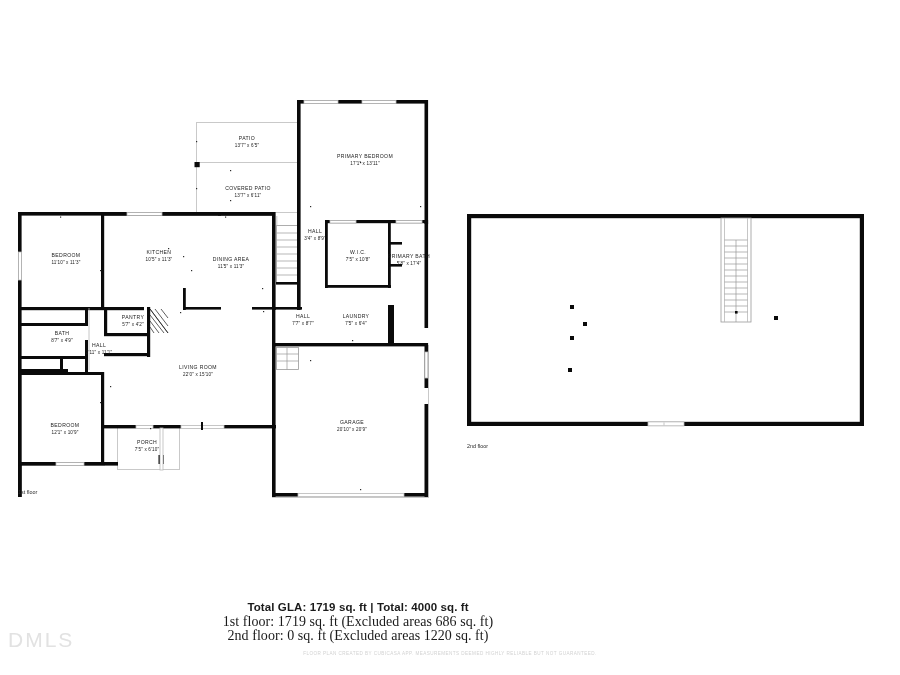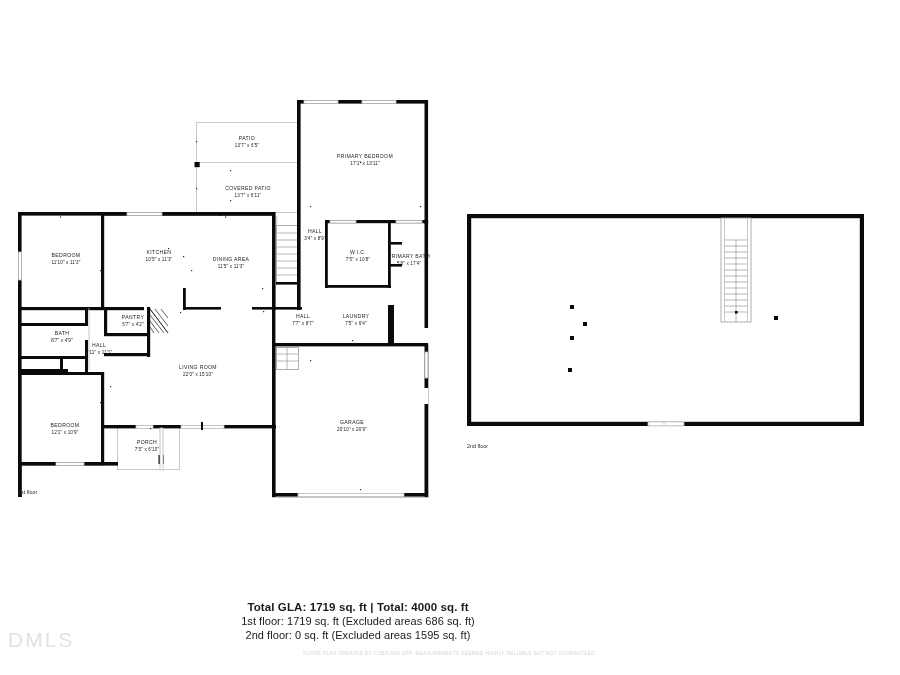--- a/index.html
+++ b/index.html
@@ -66,23 +66,24 @@
     text-align: center;
     color: #1a1a1a;
   }
   #summary .line-total {
     font-size: 11.5px;
     font-weight: bold;
     line-height: 15px;
     letter-spacing: 0.1px;
   }
   #summary .line-sub {
-    font-size: 11px;
+    font-size: 14px;
     line-height: 13.5px;
     letter-spacing: 0.05px;
+    font-family: Liberation Serif, serif;
   }
   #disclaimer {
     position: absolute;
     left: 0;
     top: 651px;
     width: 900px;
     text-align: center;
     font-size: 4.6px;
     letter-spacing: 0.45px;
     color: #d2d2d2;
@@ -402,19 +403,19 @@
         <rect class="marker" x="735" y="311" width="2.6" height="2.6"></rect>
       </g>
 
       <text class="floor-label" x="467" y="448">2nd floor</text>
     </g>
   </svg>
 
   <div id="summary">
     <div class="line-total">Total GLA: 1719 sq. ft | Total: 4000 sq. ft</div>
     <div class="line-sub">1st floor: 1719 sq. ft (Excluded areas 686 sq. ft)</div>
-    <div class="line-sub">2nd floor: 0 sq. ft (Excluded areas 1595 sq. ft)</div>
+    <div class="line-sub">2nd floor: 0 sq. ft (Excluded areas 1220 sq. ft)</div>
   </div>
 
   <div id="disclaimer">FLOOR PLAN CREATED BY CUBICASA APP. MEASUREMENTS DEEMED HIGHLY RELIABLE BUT NOT GUARANTEED.</div>
 
   <div id="watermark">DMLS</div>
 </div>
 
 </body></html>

